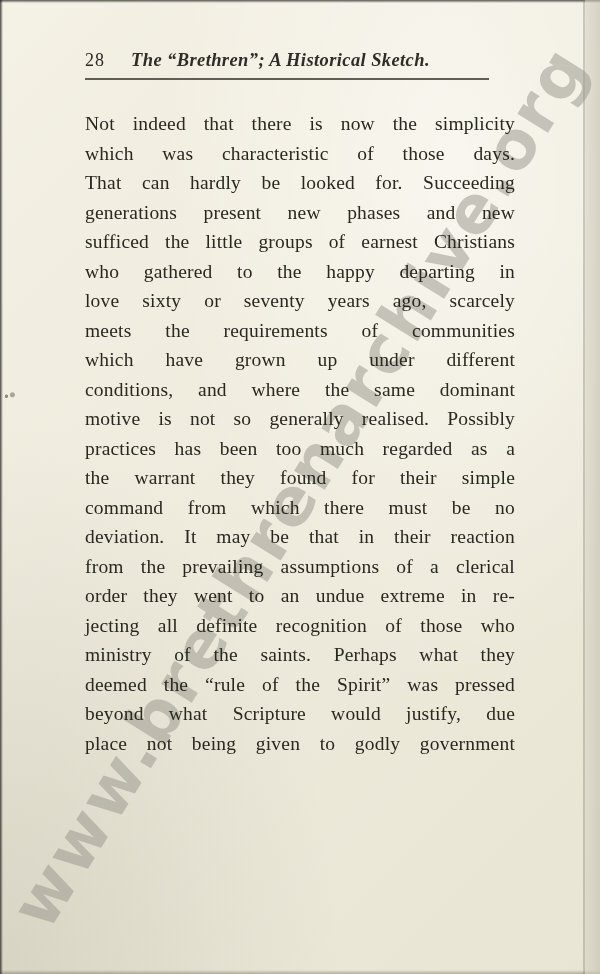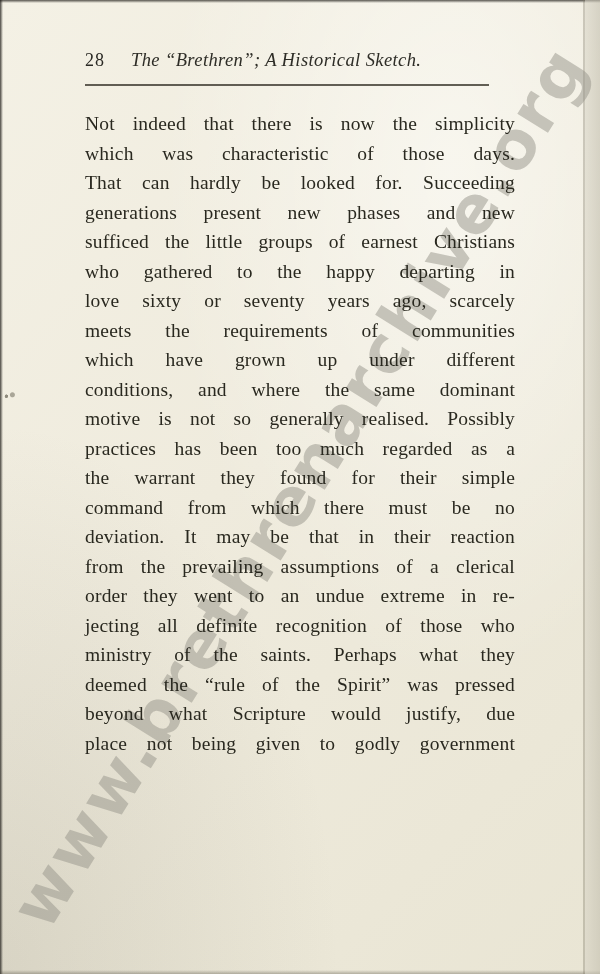--- a/index.html
+++ b/index.html
@@ -63,33 +63,33 @@
   }
   
   .page-header {
     position: absolute;
     left: 85px;
     top: 50px;
     width: 404px;
     display: flex;
     align-items: baseline;
     border-bottom: 2px solid rgba(70,67,58,0.85);
-    padding-bottom: 13px;
+    padding-bottom: 7px;
     z-index: 2;
     color: #2b2a25;
   }
   .page-number {
     font-size: 18px;
     letter-spacing: 1px;
     margin-right: 26px;
   }
   .header-title {
     font-size: 18.5px;
     font-style: italic;
-    font-weight: normal;
+    font-weight: bold;
     letter-spacing: 0.4px;
     color: #2e2d27;
     white-space: nowrap;
   }
   
   .body-text {
     position: absolute;
     left: 85px;
     top: 109px;
     width: 430px;

